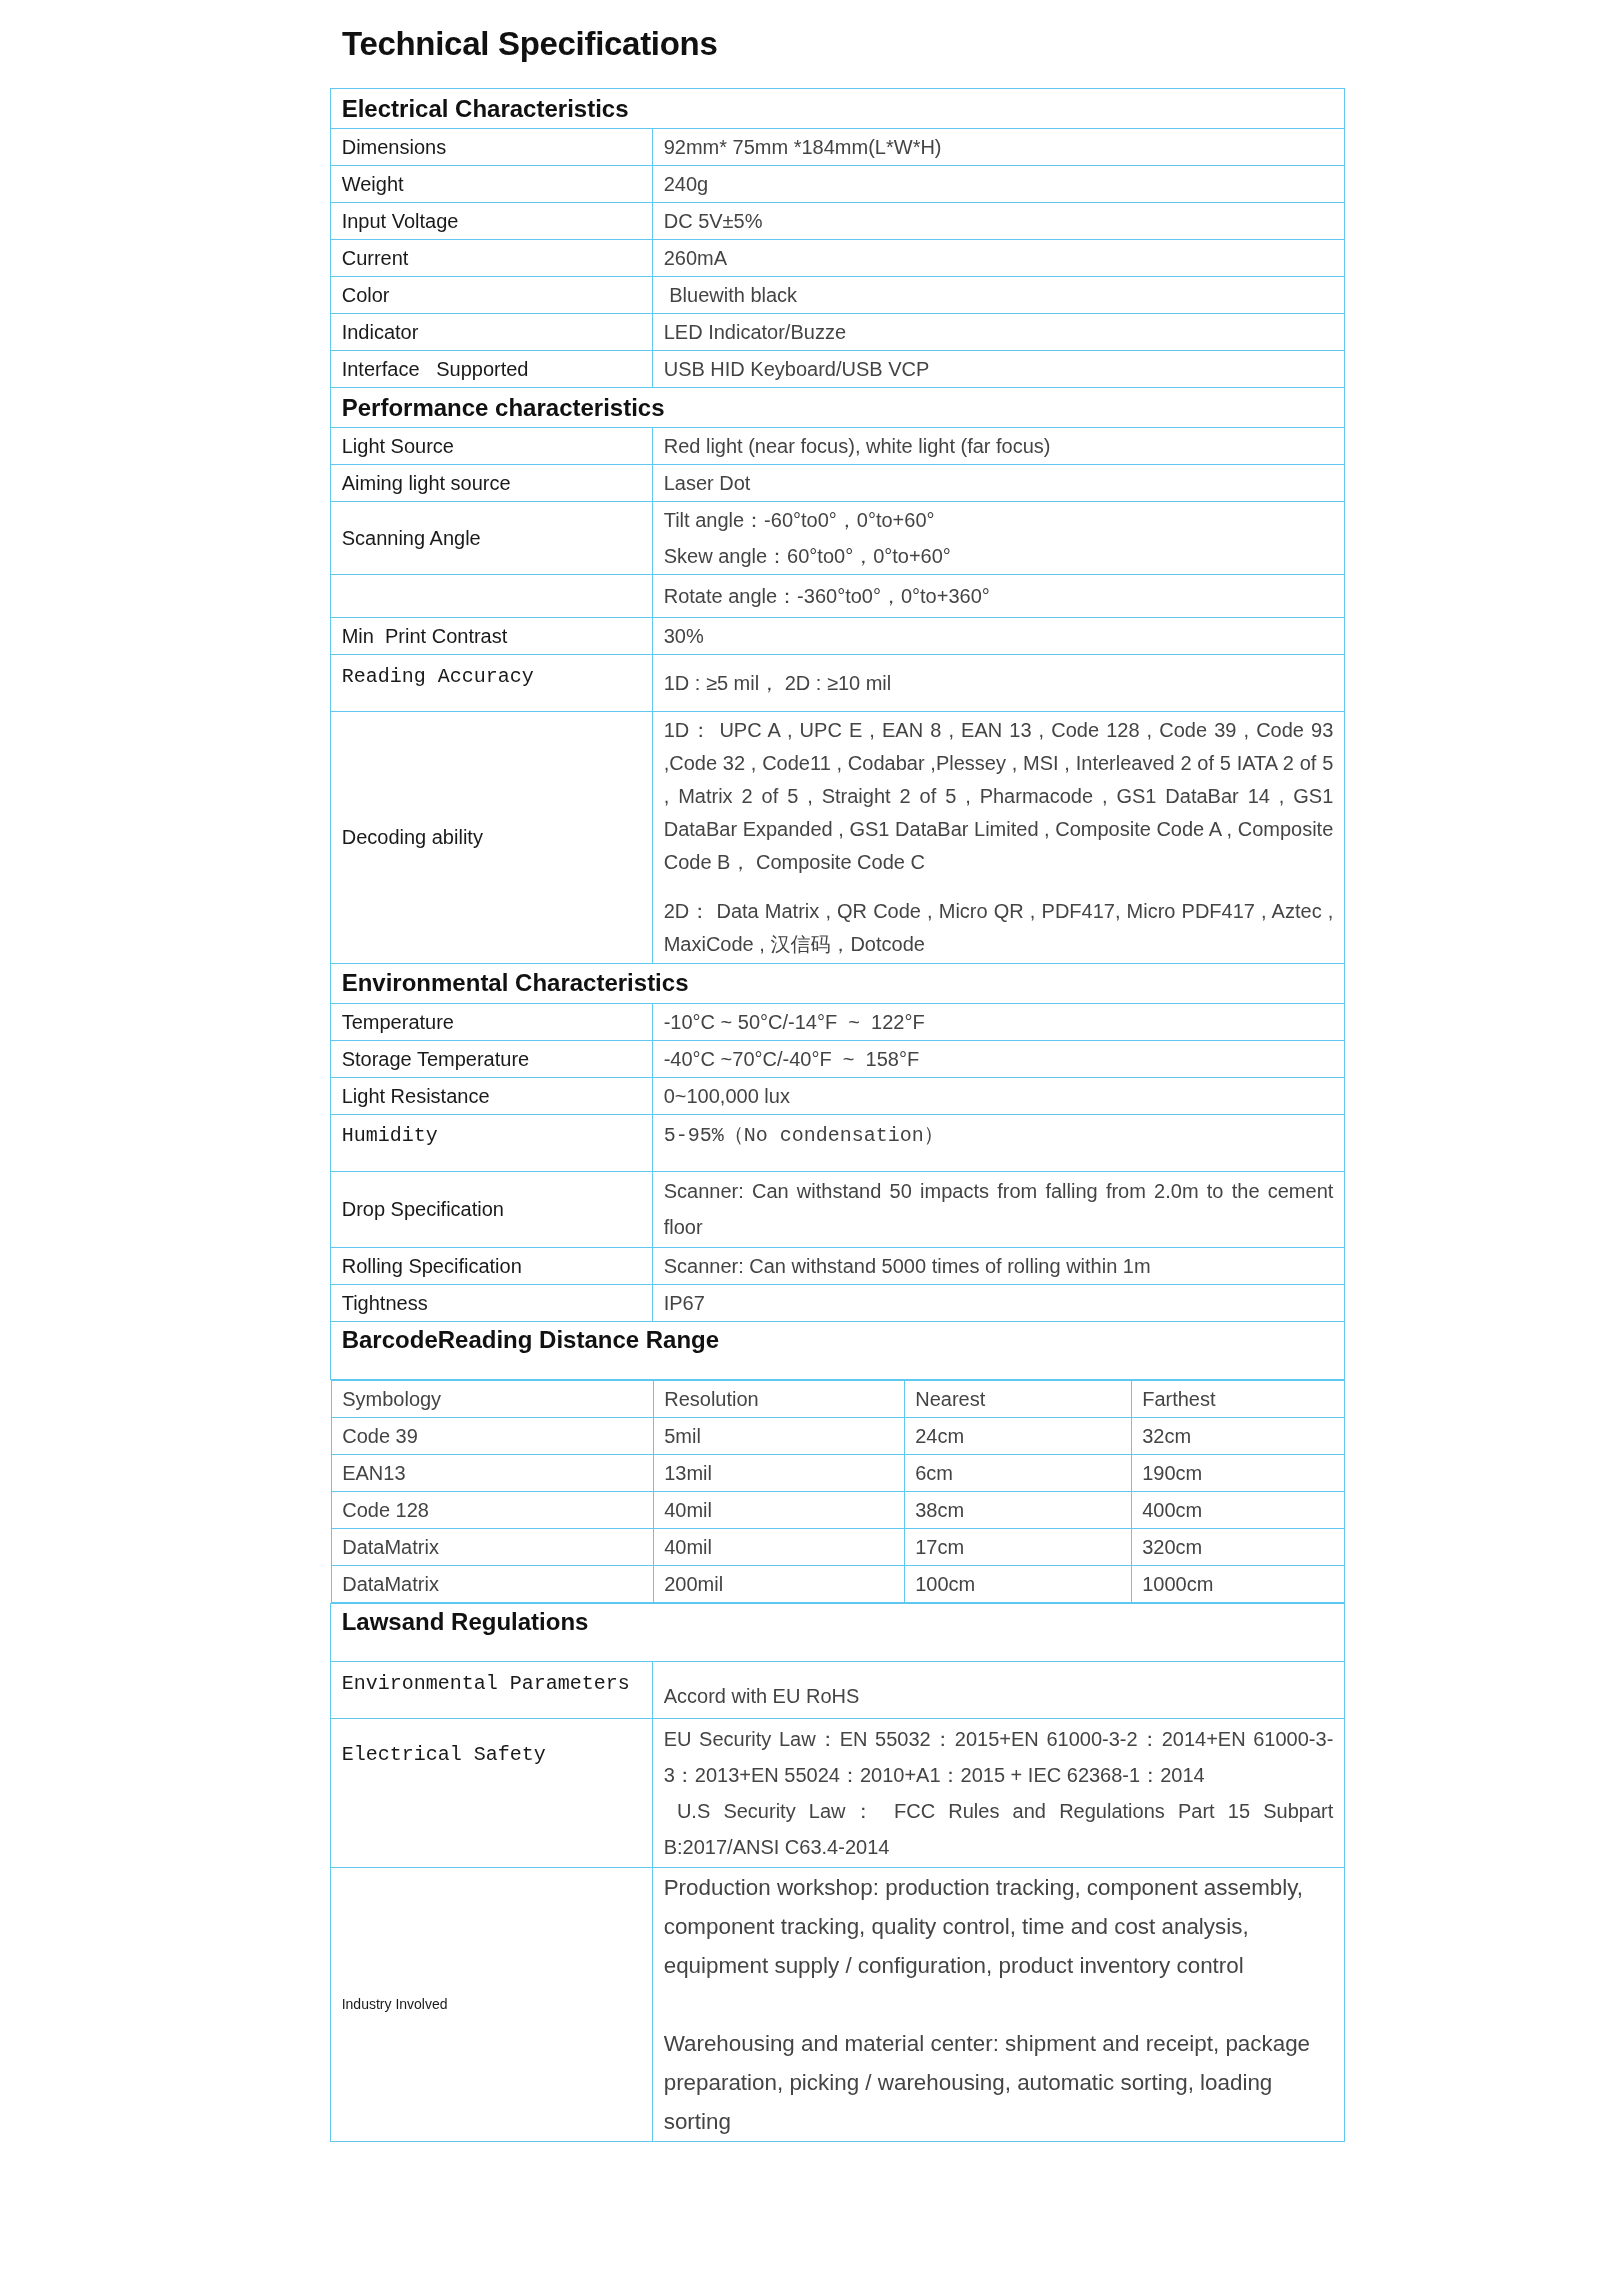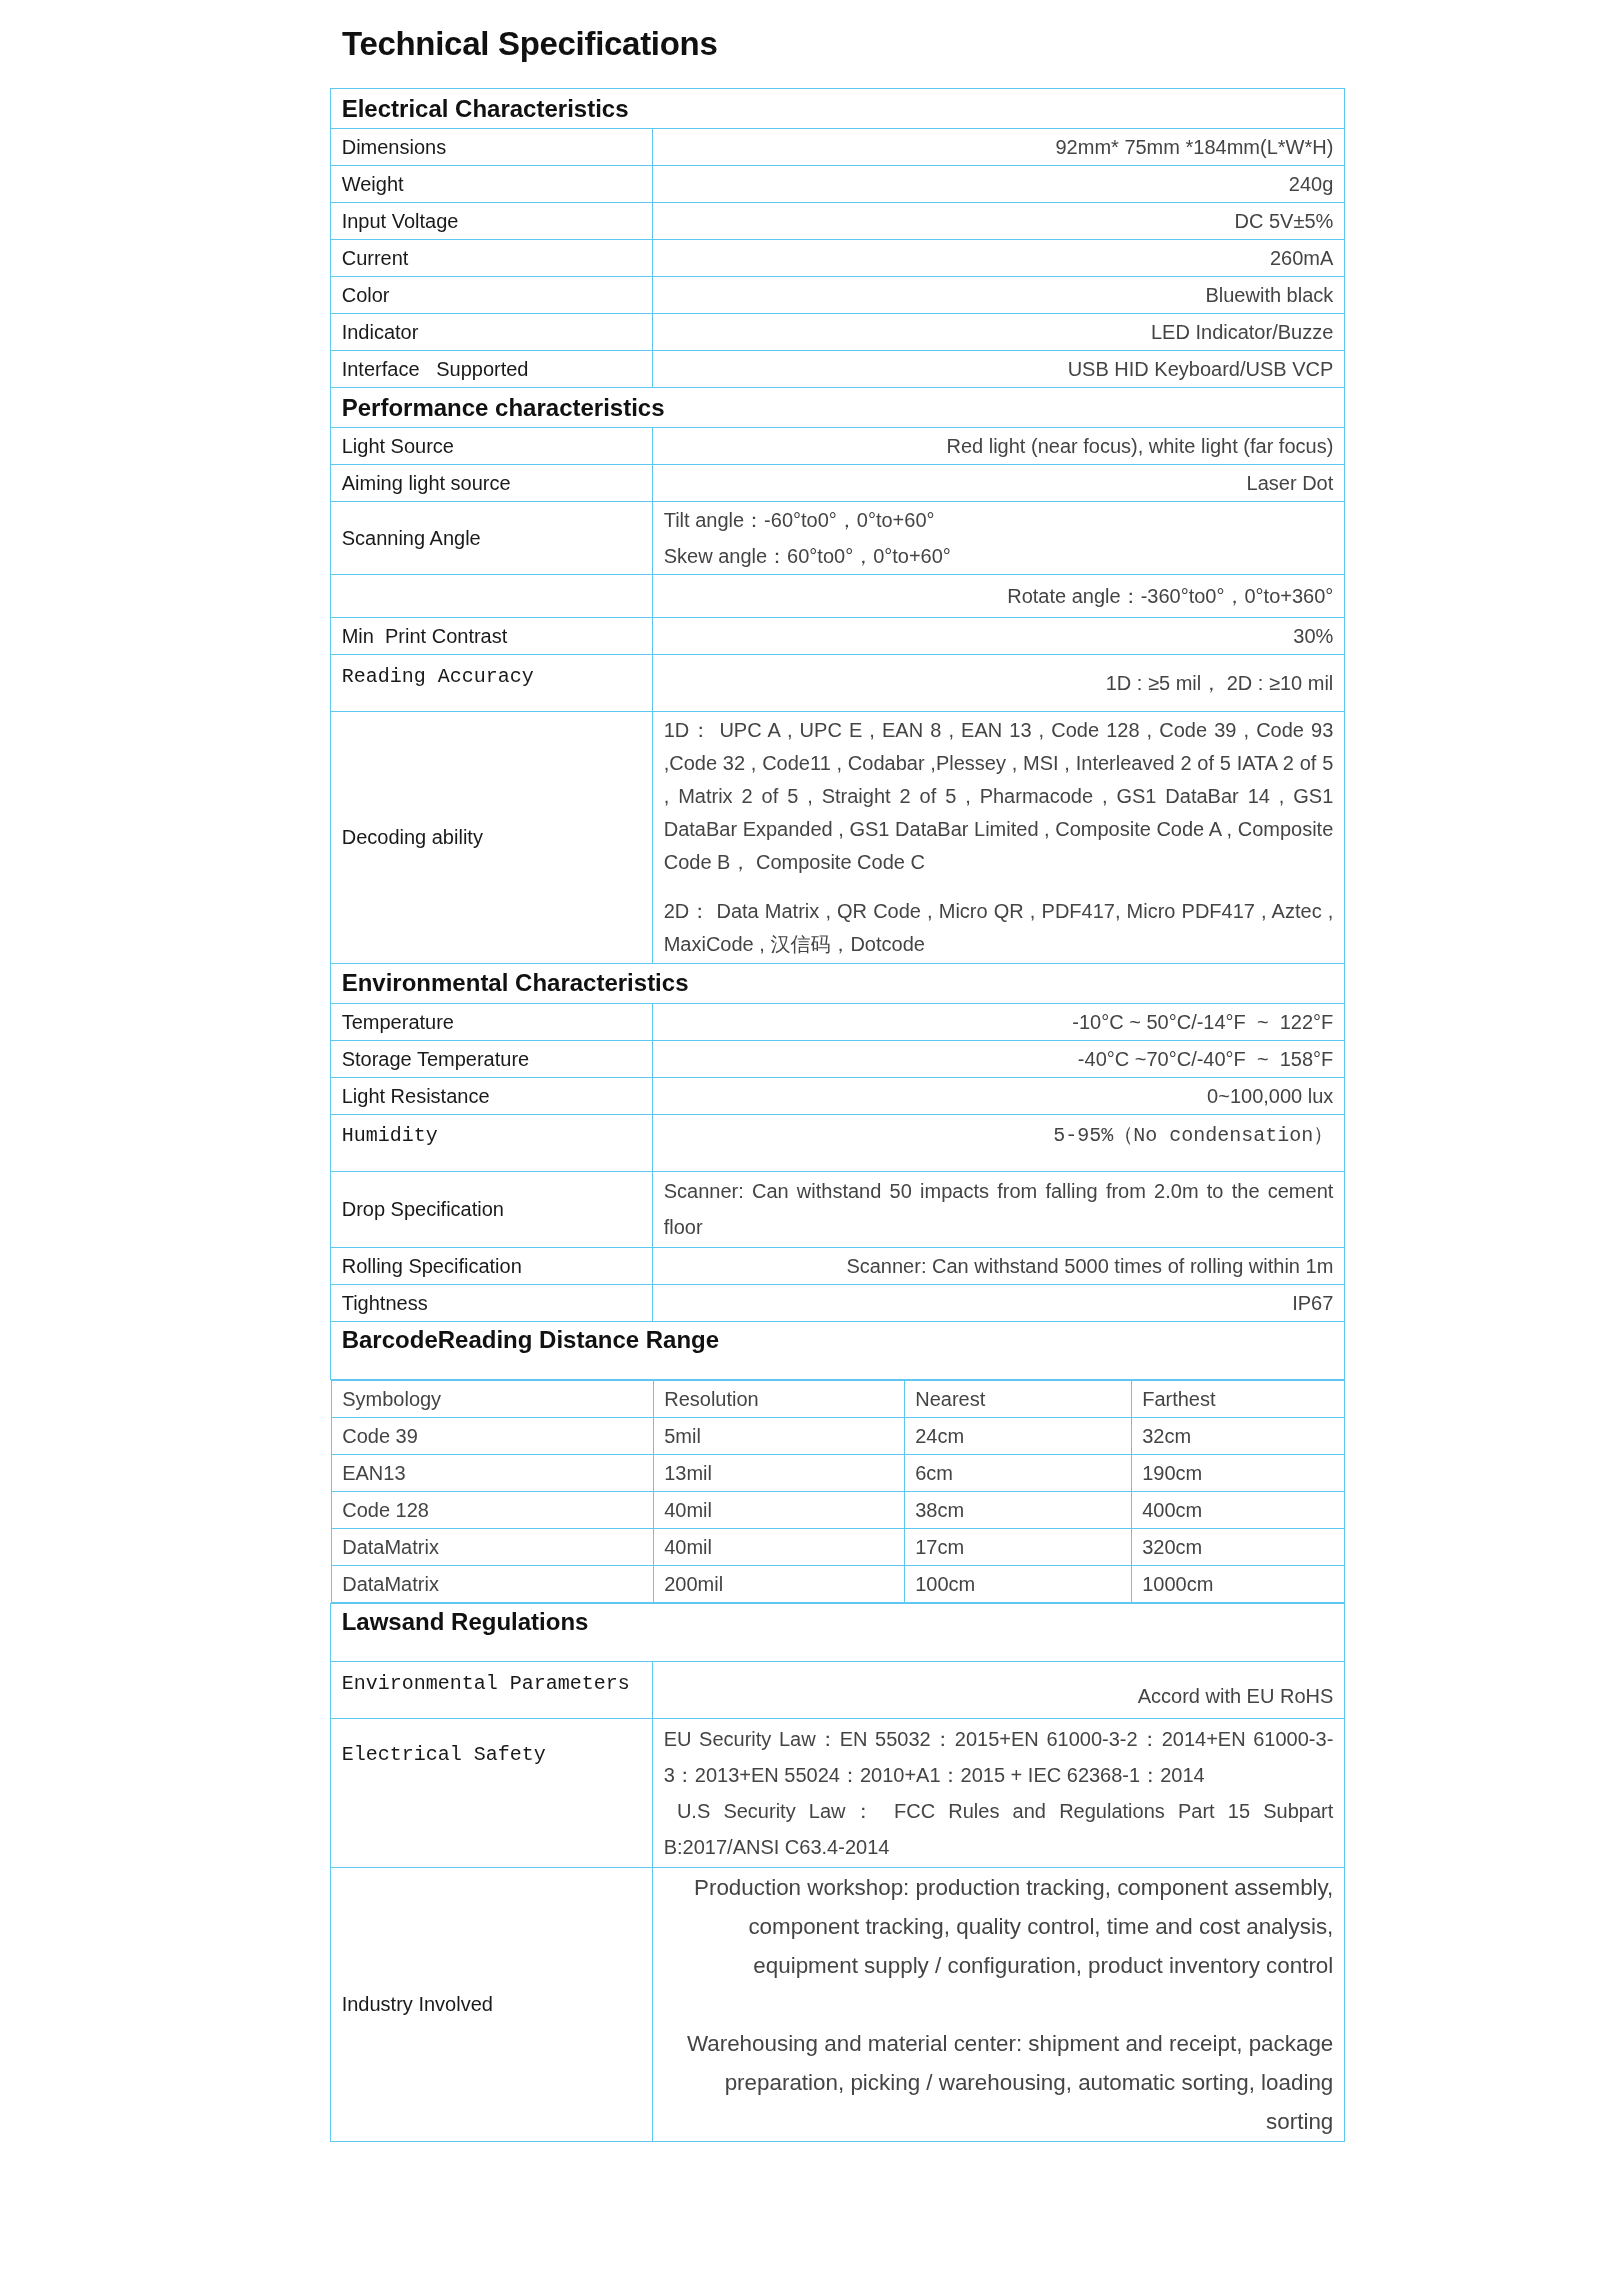--- a/index.html
+++ b/index.html
@@ -5,21 +5,21 @@
   html, body { margin: 0; padding: 0; background: #ffffff; }
   body { width: 1621px; height: 2293px; position: relative; overflow: hidden;
          font-family: "Liberation Sans", "DejaVu Sans", sans-serif; color: #3a3a3a; }
   .page-title { position: absolute; left: 342px; top: 25px; font-size: 33px; font-weight: bold;
                 color: #111; letter-spacing: -0.3px; }
   .spec-table { position: absolute; left: 330px; top: 88px; width: 1015px; border-collapse: collapse; table-layout: fixed; }
   .spec-table td { border: 1.8px solid #5ec8f0; padding: 0 10.7px; font-size: 20px; vertical-align: middle; line-height: 36px; }
   .spec-table col.c1 { width: 322px; }
   .section td { font-weight: bold; font-size: 24px; color: #111; height: 39px; }
   .lbl { color: #1a1a1a; }
-  .val { color: #444; text-align: right; }
+  .val { color: #444; }
   .multi { line-height: 37px; text-align: justify; }
   .top-lbl { vertical-align: top !important; padding-top: 3.6px !important; font-family: Liberation Mono, monospace; }
   .dist-table { width: 100%; border-collapse: collapse; table-layout: fixed; }
   .sub td { color: #444; }
   .gap { display:block; height: 16px; }
   .ind td { line-height: 39px; font-size: 22.4px; }
 </style>
 </head>
 <body>
 
@@ -198,21 +198,21 @@
       </tr>
   <tr>
         <td class="lbl top-lbl" style="padding-top:18px !important">Electrical Safety</td>
     <td class="val multi" style="padding-top:1.8px;padding-bottom:1.8px">
           <div>EU Security Law：EN 55032：2015+EN 61000-3-2：2014+EN 61000-3-3：2013+EN 55024：2010+A1：2015 + IEC 62368-1：2014</div>
           <div style="white-space:pre-wrap"> U.S Security Law： FCC Rules and Regulations Part 15 Subpart B:2017/ANSI C63.4-2014</div>
         </td>
       </tr>
 
   <tr class="ind">
-        <td class="lbl" style="font-size:20px">Industry Involved</td>
+        <td class="lbl" style="font-size:14px">Industry Involved</td>
     <td class="val">
           <div>Production workshop: production tracking, component assembly, component tracking, quality control, time and cost analysis, equipment supply / configuration, product inventory control</div>
           <span class="gap" style="height:39px"></span>
           <div>Warehousing and material center: shipment and receipt, package preparation, picking / warehousing, automatic sorting, loading sorting</div>
         </td>
       </tr>
 </tbody>
   </table>
 
 

